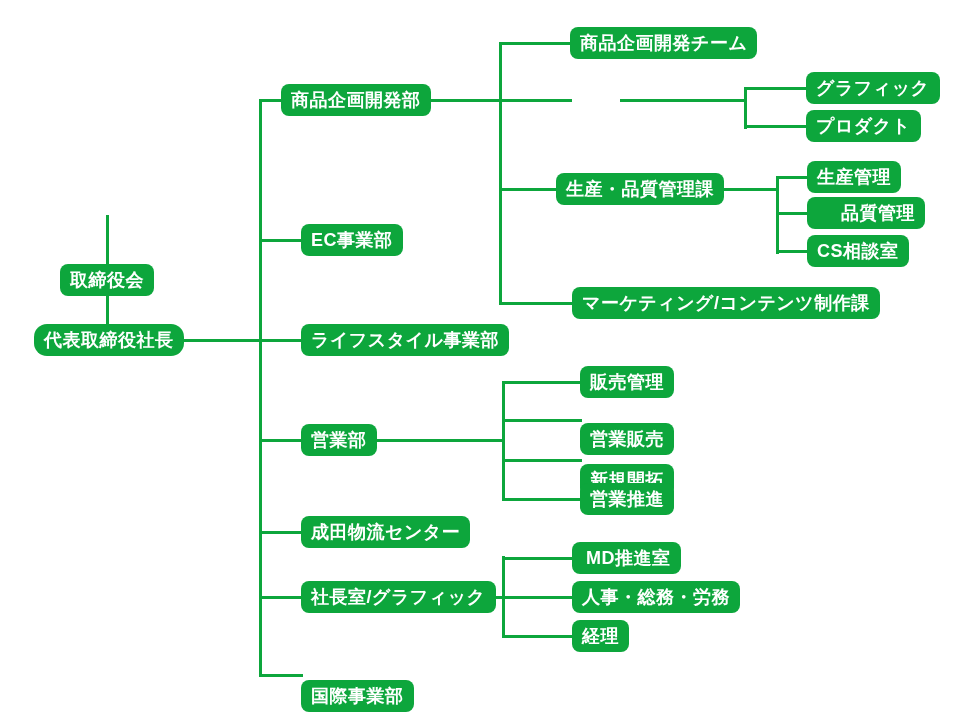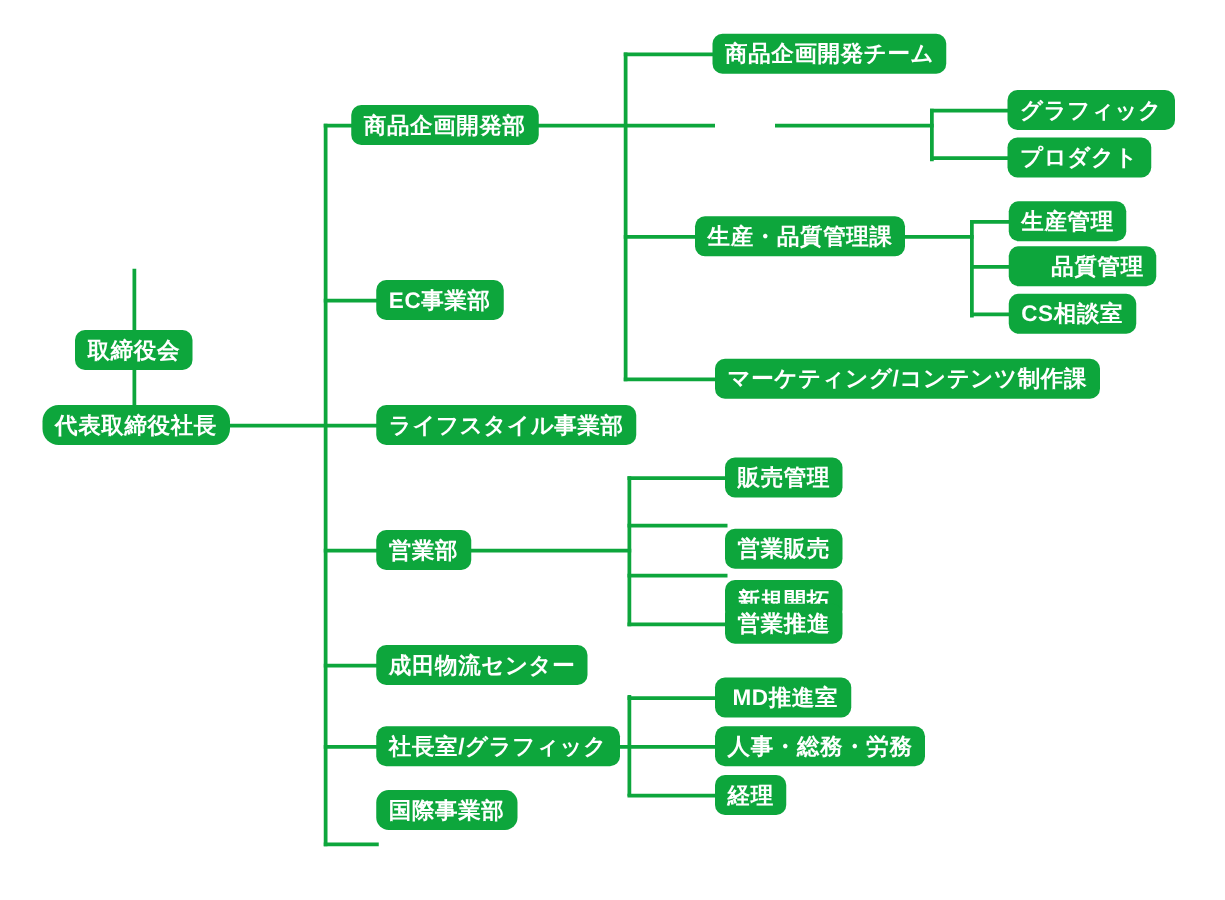--- a/index.html
+++ b/index.html
@@ -72,21 +72,21 @@
 
   <div class="node" style="left:60px; top:264px;">取締役会</div>
   <div class="node" style="left:34px; top:324px;border-radius:13px;">代表取締役社長</div>
 
   <div class="node" style="left:281px; top:84px;">商品企画開発部</div>
   <div class="node" style="left:301px; top:224px;">EC事業部</div>
   <div class="node" style="left:301px; top:324px;">ライフスタイル事業部</div>
   <div class="node" style="left:301px; top:424px;">営業部</div>
   <div class="node" style="left:301px; top:516px;">成田物流センター</div>
   <div class="node" style="left:301px; top:581px;">社長室/グラフィック</div>
-  <div class="node" style="left:301px; top:632px;border-radius:10px;">国際事業部</div>
+  <div class="node" style="left:301px; top:680px;">国際事業部</div>
 
   <div class="node" style="left:570px; top:27px;">商品企画開発チーム</div>
   <div class="node" style="left:556px; top:173px;">生産・品質管理課</div>
   <div class="node" style="left:572px; top:287px;">マーケティング/コンテンツ制作課</div>
 
   <div class="node" style="left:806px; top:72px;">グラフィック</div>
   <div class="node" style="left:806px; top:110px;">プロダクト</div>
 
   <div class="node" style="left:807px; top:161px;">生産管理</div>
   <div class="node" style="left:807px; top:197px;padding-left:34px;">品質管理</div>

